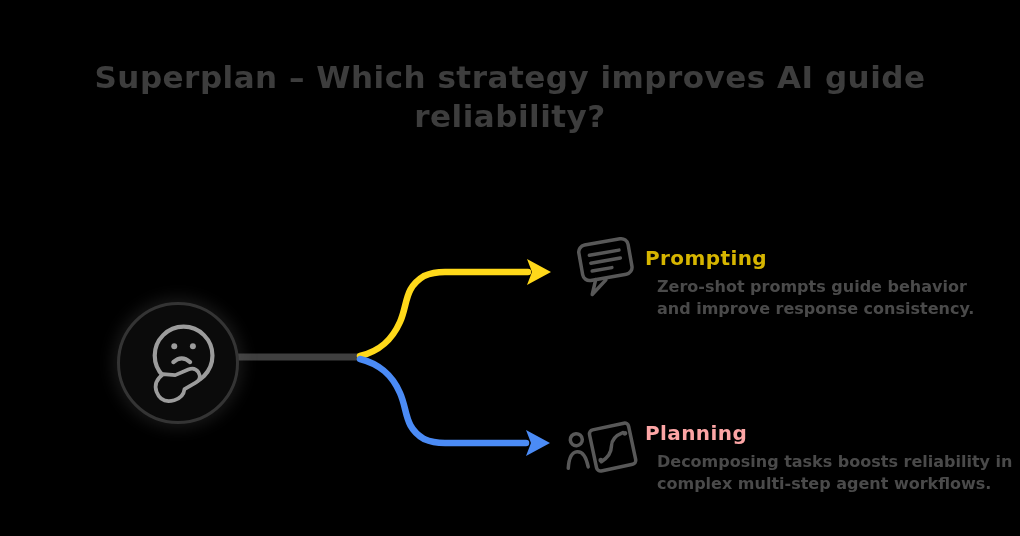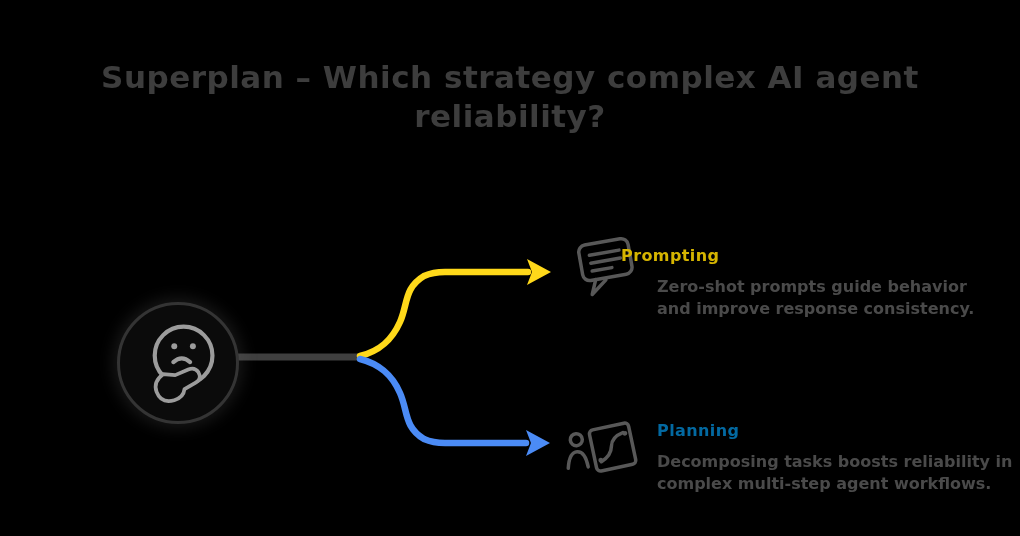--- a/index.html
+++ b/index.html
@@ -16,37 +16,37 @@
   .root-node{
     position:absolute;left:117px;top:302px;width:116px;height:116px;
     border-radius:50%;background:#0b0b0b;border:3px solid #343434;
     box-shadow:0 0 16px 4px rgba(110,110,110,0.22);
     display:flex;align-items:center;justify-content:center;
   }
   .branch-icon{position:absolute;}
   .branch-icon.prompting{left:568px;top:236px;transform:rotate(-10deg);}
   .branch-icon.planning{left:562px;top:414px;transform:rotate(-4deg);}
   .branch-label{
-    position:absolute;left:621px;font-size:16px;font-weight:800;letter-spacing:0.4px;
+    position:absolute;left:645px;font-size:20px;font-weight:800;letter-spacing:0.4px;
   }
   .branch-label.prompting{top:246px;}
   .branch-label.planning{top:421px;}
   .branch-desc{
     position:absolute;left:657px;font-size:16px;line-height:22px;font-weight:600;
     color:#4a4a4a;
   }
   .branch-desc.prompting{top:276px;width:318px;}
   .branch-desc.planning{top:451px;width:372px;}
 </style>
 </head>
 <body>
 
 <div id="canvas">
 
-  <div class="title" style="color: rgb(61, 61, 61);">Superplan – Which strategy complex AI agent reliability?</div>
+  <div class="title" style="color: rgb(61, 61, 61);">Superplan – Which strategy improves AI guide reliability?</div>
 
   <svg id="connector-svg" viewBox="0 0 1020 536" fill="none">
 
     <path d="M 226 357 L 362 357" stroke-width="7" stroke-linecap="round" stroke="#3f3f3f"></path>
 
     <path d="M 360 356 C 380 351 392 340 400 322 C 408 304 404 288 424 276 Q 433 272 445 272 L 528 272" stroke-width="6.5" stroke-linecap="round" stroke="#ffd91a"></path>
     <polygon points="551,272 527,259 532,272 527,285" fill="#ffd91a"></polygon>
 
     <path d="M 360 359 C 380 364 392 375 400 393 C 408 411 404 427 424 439 Q 433 443 445 443 L 526 443" stroke-width="6.5" stroke-linecap="round" stroke="#4b8bf5"></path>
     <polygon points="550,443 526,430 531,443 526,456" fill="#4b8bf5"></polygon>
@@ -85,16 +85,16 @@
         <path d="M 5 52 q 2 -16 10 -16 q 8 0 10 16"></path>
         <g transform="rotate(-8 50 36)">
           <rect x="31" y="13" width="40" height="42" rx="4"></rect>
           <path d="M 37 46 q 11 -4 13 -13 q 2 -9 14 -11"></path>
         </g>
       </g>
       <circle cx="38" cy="46" r="2.4" fill="#585858"></circle>
       <circle cx="64" cy="21" r="2.4" fill="#585858"></circle>
     </svg>
   </div>
-  <div class="branch-label planning" style="color: #0369a1; margin-left: 36px;">Planning</div>
+  <div class="branch-label planning" style="color: #fca5a5;">Planning</div>
   <div class="branch-desc planning" style="color: rgb(74, 74, 74);">Decomposing tasks boosts reliability in complex multi-step agent workflows.</div>
 
 </div>
 
 </body></html>

